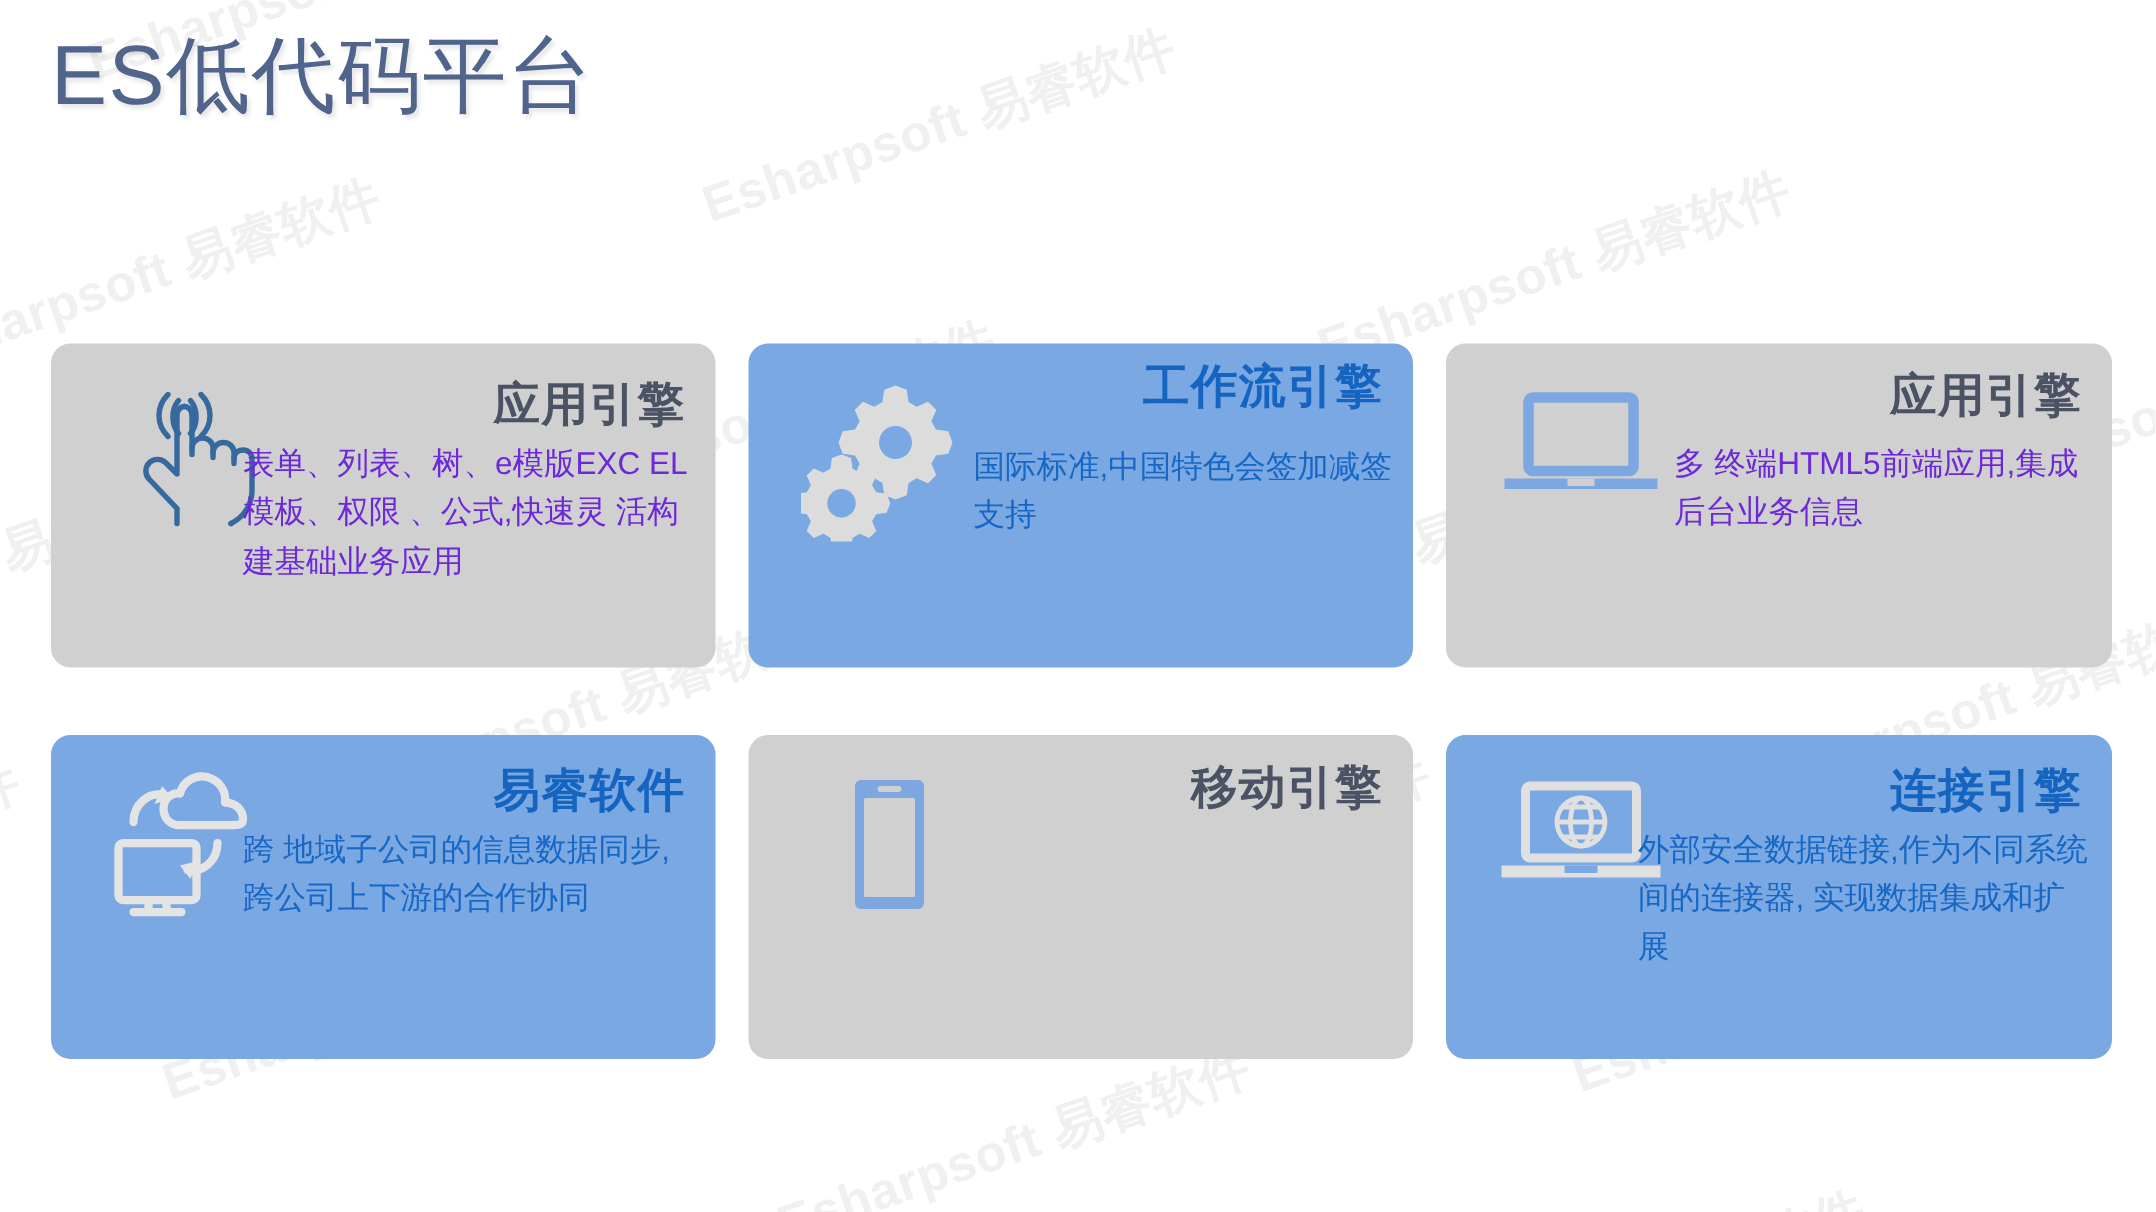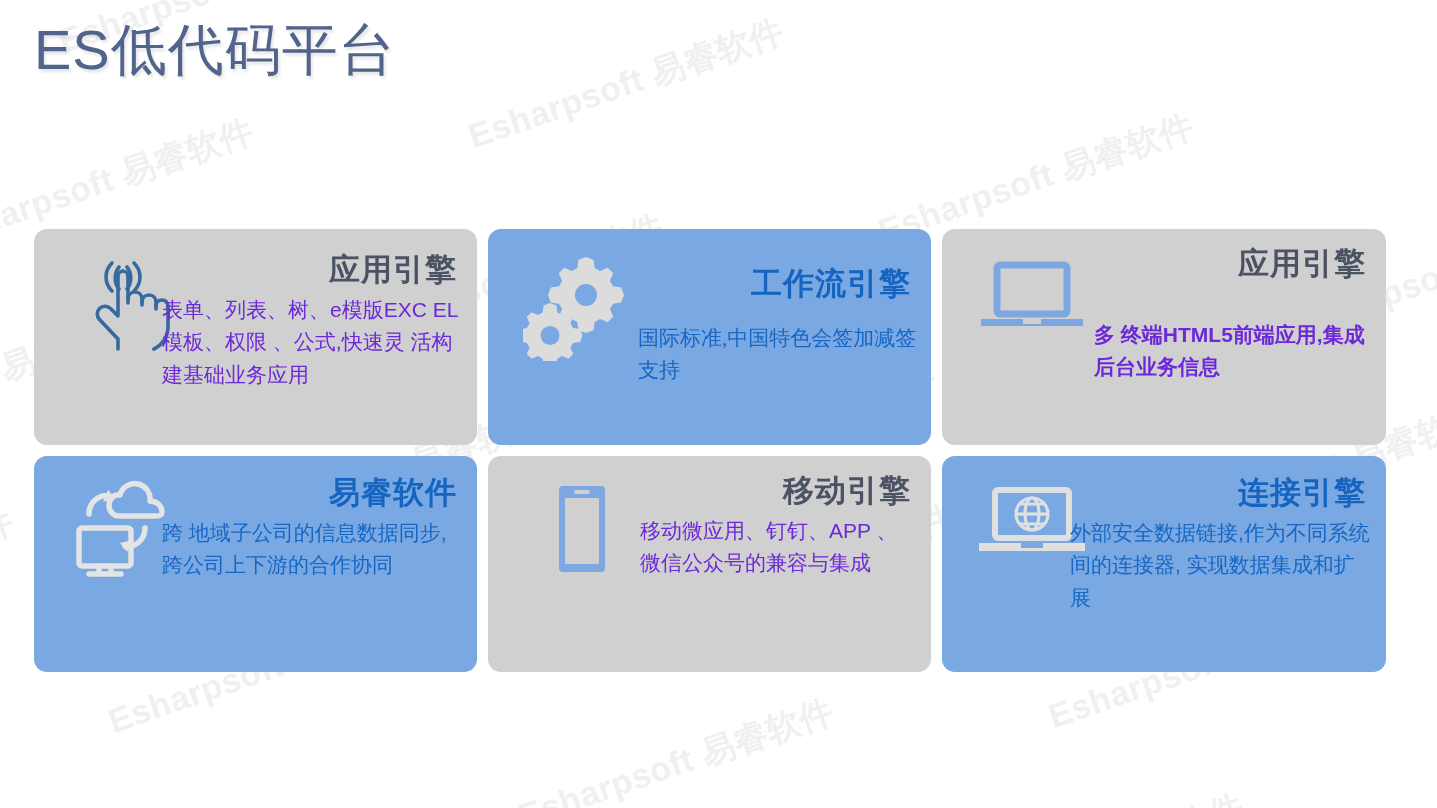--- a/index.html
+++ b/index.html
@@ -60,21 +60,20 @@
     position: absolute;
     left: 34px;
     top: 229px;
     width: 1374px;
     height: 477px;
     display: grid;
     grid-template-columns: 443px 443px 444px;
     grid-template-rows: 216px 216px;
     column-gap: 22px;
     row-gap: 45px;
-    gap: 11px;
   }
 
   .card {
     position: relative;
     border-radius: 13px;
     overflow: hidden;
     box-sizing: border-box;
   }
   .card.gray  { background: #d0d0d0; }
   .card.blue  { background: #7aa8e3; }
@@ -112,23 +111,23 @@
   .card-desc {
     font-size: 21px;
     line-height: 1.55;
     margin: 0;
   }
   .gray .card-desc { color: #6d28d9; }
   .blue .card-desc { color: #1767c4; }
 
   
   #card-app      .card-body { left: 128px; top: 22px; }
-  #card-workflow .card-body { left: 150px; top: 36px; font-family: Liberation Serif, serif; }
+  #card-workflow .card-body { left: 150px; top: 10px; }
   #card-frontend .card-body { left: 152px; top: 16px; }
-  #card-frontend .card-desc { margin-top: 35px; font-weight: bold; }
+  #card-frontend .card-desc { margin-top: 10px; }
   #card-task     .card-body { left: 128px; top: 18px; }
   #card-mobile   .card-body { left: 152px; top: 16px; }
   #card-connect  .card-body { left: 128px; top: 18px; }
 
   #card-workflow .card-desc { margin-top: 18px; }
   #card-mobile   .card-desc { margin-top: 4px; }
 </style>
 </head>
 <body>
 
@@ -243,21 +242,20 @@
     <div class="card gray" id="card-mobile">
       <div class="card-icon">
         <svg width="90" height="110" viewBox="0 0 90 110" aria-hidden="true">
           <rect x="26" y="6" width="46" height="86" rx="4" fill="#7da7e0"></rect>
           <rect x="32" y="18" width="34" height="66" rx="1" fill="#d0d0d0"></rect>
           <rect x="41" y="10" width="16" height="4" rx="2" fill="#d0d0d0"></rect>
         </svg>
       </div>
       <div class="card-body">
         <div class="card-heading">移动引擎</div>
-        <div class="card-desc">移动微应用、钉钉、APP 、微信公众号的兼容与集成</div>
       </div>
     </div>
 
     <div class="card blue" id="card-connect">
       <div class="card-icon">
         <svg width="118" height="92" viewBox="0 0 118 92" aria-hidden="true">
           <g fill="none" stroke="#e0e0e0" stroke-width="6" stroke-linejoin="round">
             <rect x="22" y="10" width="74" height="48" rx="3"></rect>
           </g>
           <path d="M6 63 H112 V71 H6 Z" fill="#e0e0e0"></path>

